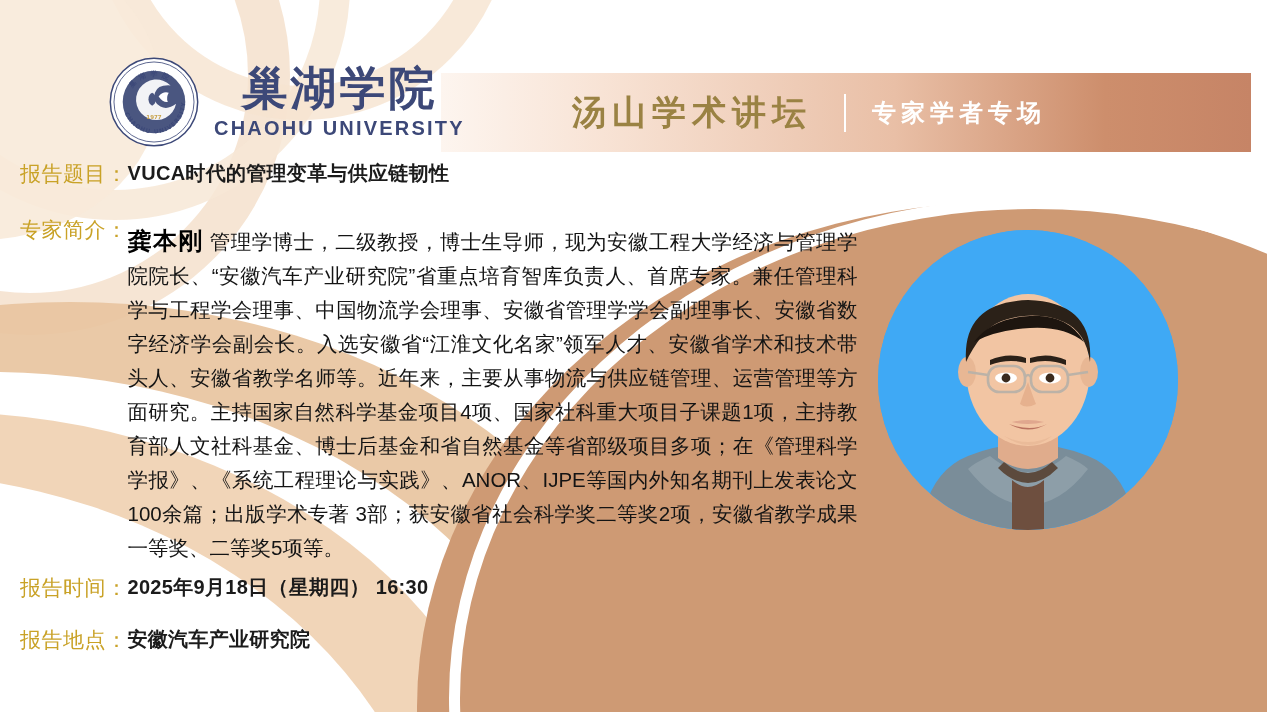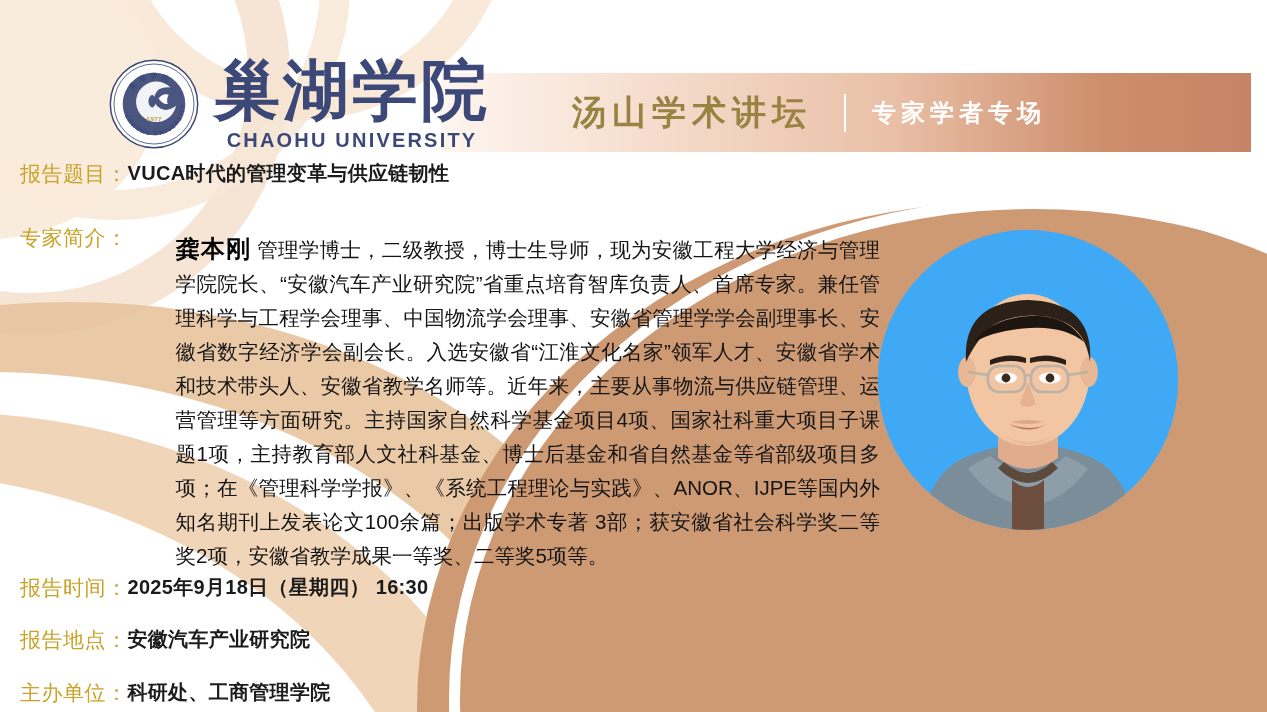--- a/index.html
+++ b/index.html
@@ -123,21 +123,21 @@
   .logo-wrap {
     position:absolute;
     left:108px; top:56px;
     display:flex; align-items:center; gap:14px;
     z-index:6;
   }
   .seal { width:92px; height:92px; flex:0 0 auto; }
   .logo-text { display:flex; flex-direction:column; align-items:center; }
   .logo-cn {
     font-family:"DejaVu Serif","Liberation Serif",serif;
-    font-size:66px; font-weight:700; color:#3c4878;
+    font-size:46px; font-weight:700; color:#3c4878;
     letter-spacing:3px; line-height:1.05;
   }
   .logo-en {
     font-size:20px; font-weight:700; color:#3c4878;
     letter-spacing:2.2px; margin-top:4px;
   }
 
   
   .banner {
     position:absolute;
@@ -183,21 +183,21 @@
   }
   .value-strong {
     color:#1b1b1b;
     font-size:20px;
     font-weight:700;
     letter-spacing:.3px;
     white-space:nowrap;
   }
 
   .row-title { left:20px; top:160px; }
-  .row-bio   { left:20px; top:224px; width:860px;gap:48px; }
+  .row-bio   { left:20px; top:216px; width:860px; }
   .row-time  { left:20px; top:574px; }
   .row-place { left:20px; top:626px; }
   .row-org   { left:20px; top:679px; }
 
   .bio-body {
     font-size:20.5px;
     line-height:34px;
     color:#141414;
     text-align:justify;
     width:730px;
@@ -333,18 +333,14 @@
   <div class="row row-time">
     <span class="label">报告时间：</span>
     <span class="value-strong">2025年9月18日（星期四） 16:30</span>
   </div>
 
   <div class="row row-place">
     <span class="label">报告地点：</span>
     <span class="value-strong">安徽汽车产业研究院</span>
   </div>
 
-  <div class="row row-org">
-    <span class="label">主办单位：</span>
-    <span class="value-strong">科研处、工商管理学院</span>
-  </div>
 
 </div>
 
 </body></html>

